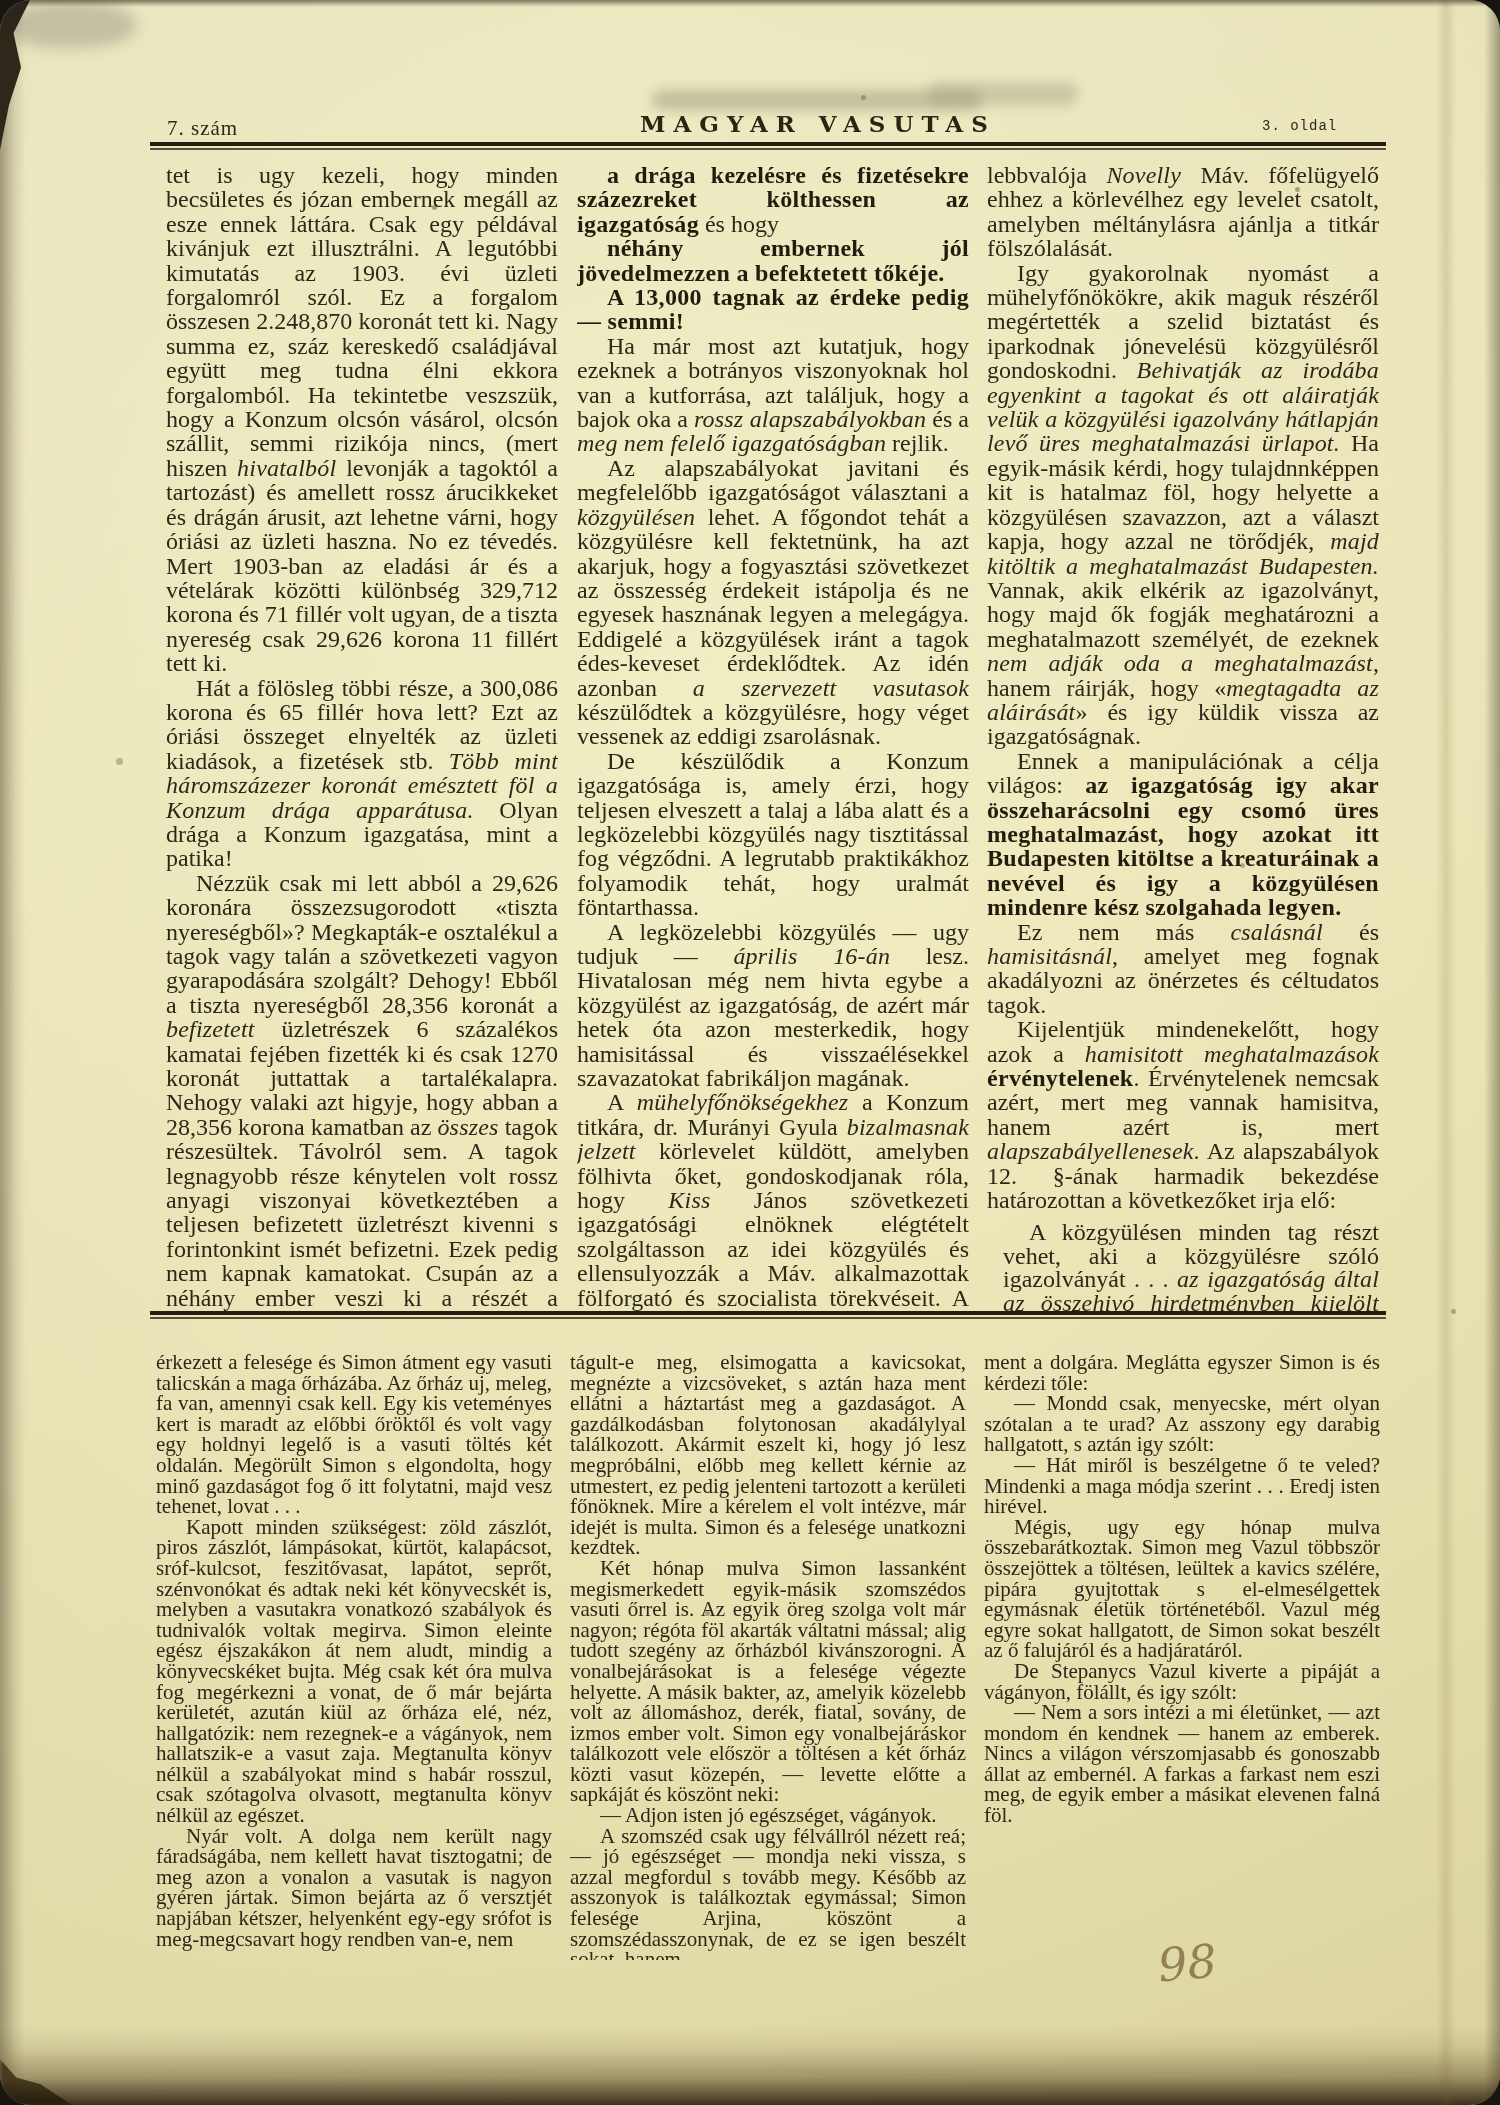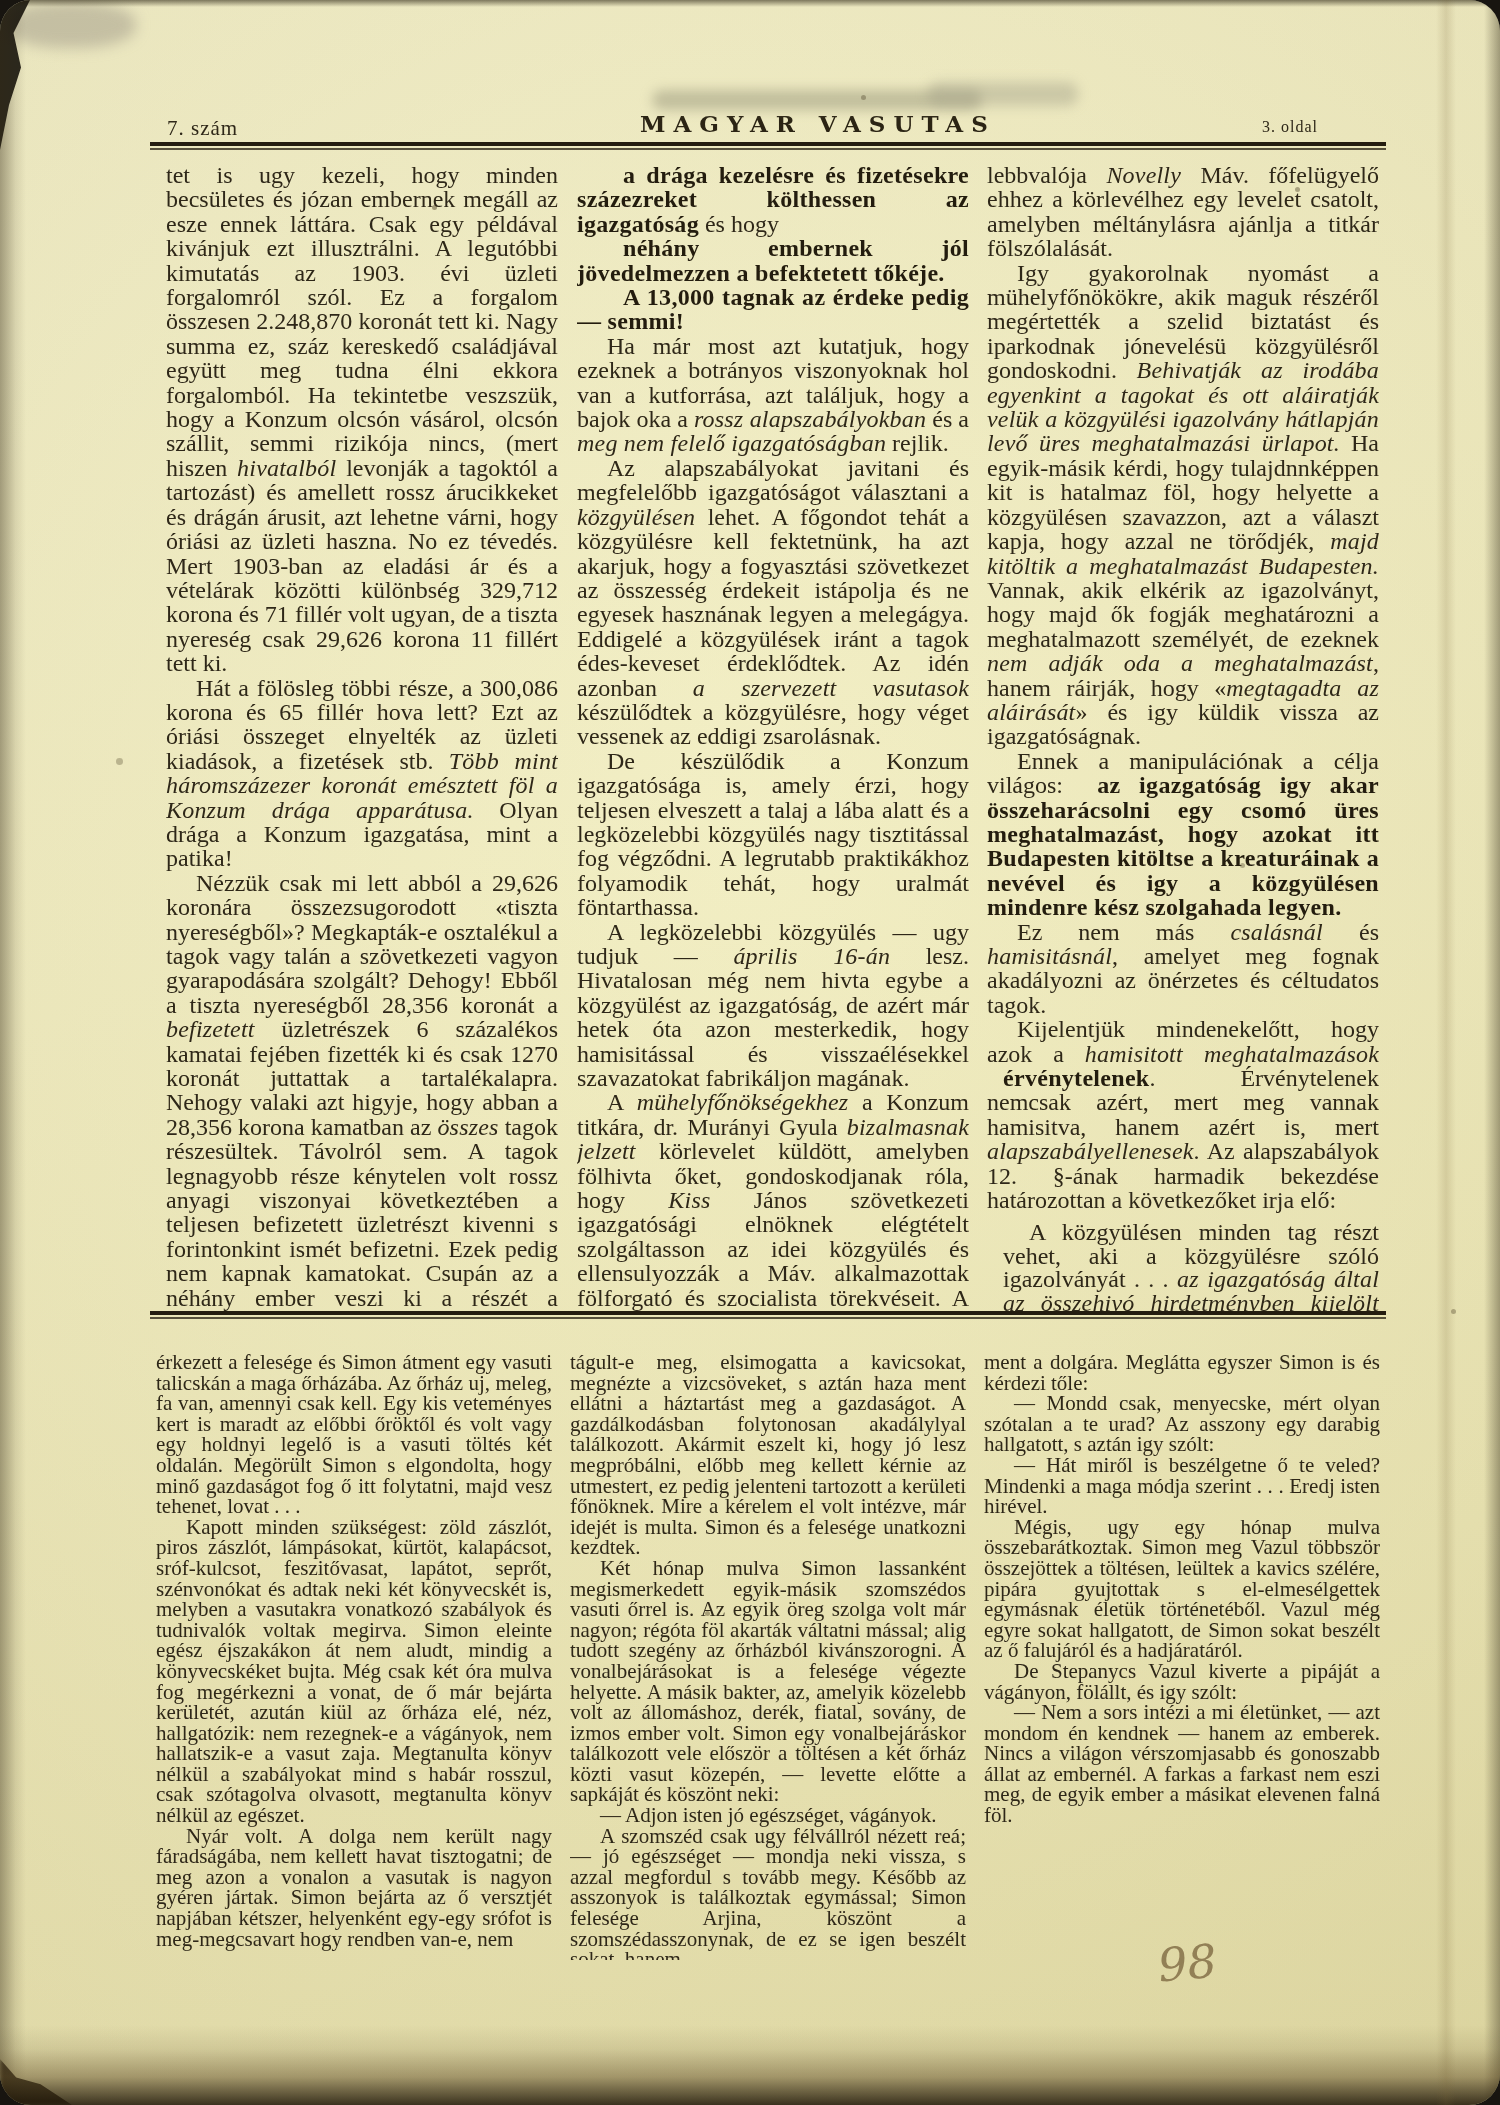--- a/index.html
+++ b/index.html
@@ -10,36 +10,36 @@
       linear-gradient(158deg,#f4f1ca 0%,#f1edc0 38%,#ece7b4 78%,#e6e0a9 100%);
     font-family:"Liberation Serif","DejaVu Serif",serif;
     color:#2e2718;
     border-radius:31px;
   }
   
   .hdr-issue{position:absolute;left:167px;top:116px;font-size:21px;letter-spacing:1px;}
   .hdr-masthead{position:absolute;left:640px;top:110px;width:320px;text-align:left;
     font-family:"DejaVu Serif","Liberation Serif",serif;font-size:23px;font-weight:600;
     letter-spacing:8px;color:#2b2414;white-space:nowrap;}
-  .hdr-page{position:absolute;left:1262px;top:118px;font-size:16px;letter-spacing:1px;}
+  .hdr-page{position:absolute;left:1262px;top:118px;font-size:14px;letter-spacing:1px;font-family:Liberation Mono, monospace;}
   .rule{position:absolute;left:150px;width:1236px;}
   .rule .bar1{height:4px;background:#241d10;}
   .rule .bar2{height:2px;margin-top:2px;background:rgba(36,29,16,0.75);}
   .header-rule{top:142px;}
   .section-rule{top:1311px;}
   
   .col{position:absolute;overflow:hidden;text-align:justify;hyphens:auto;}
   .topcol{top:163px;height:1150px;width:392px;font-size:24px;line-height:24.4px;}
   #tc1{left:166px;} #tc2{left:577px;} #tc3{left:987px;}
   .botcol{top:1352px;height:608px;width:396px;font-size:21px;line-height:20.6px;}
   #bc1{left:156px;} #bc2{left:570px;} #bc3{left:984px;}
   .para{margin:0;text-indent:30px;}
   .para.first{text-indent:0;}
   .para.quote{margin:9px 0 9px 16px;text-indent:26px;line-height:23.4px;}
-  .para b{font-weight:700;color:#231c0e;letter-spacing:0.3px;margin-left:16px;}
+  .para b{font-weight:700;color:#231c0e;letter-spacing:0.3px;}
   .para i{letter-spacing:0.2px;}
   
   .pencil{position:absolute;left:1158px;top:1936px;font-size:46px;font-style:italic;
     color:rgba(132,112,72,0.85);transform:rotate(-5deg);
     font-family:"DejaVu Serif","Liberation Serif",serif;}
   
   .art{position:absolute;pointer-events:none;}
   .edge-left{left:0;top:0;width:26px;height:100%;
     background:linear-gradient(90deg,rgba(50,40,20,0.40),rgba(50,40,20,0.10) 60%,rgba(50,40,20,0) 100%);}
   .edge-top{left:0;top:0;width:100%;height:7px;

